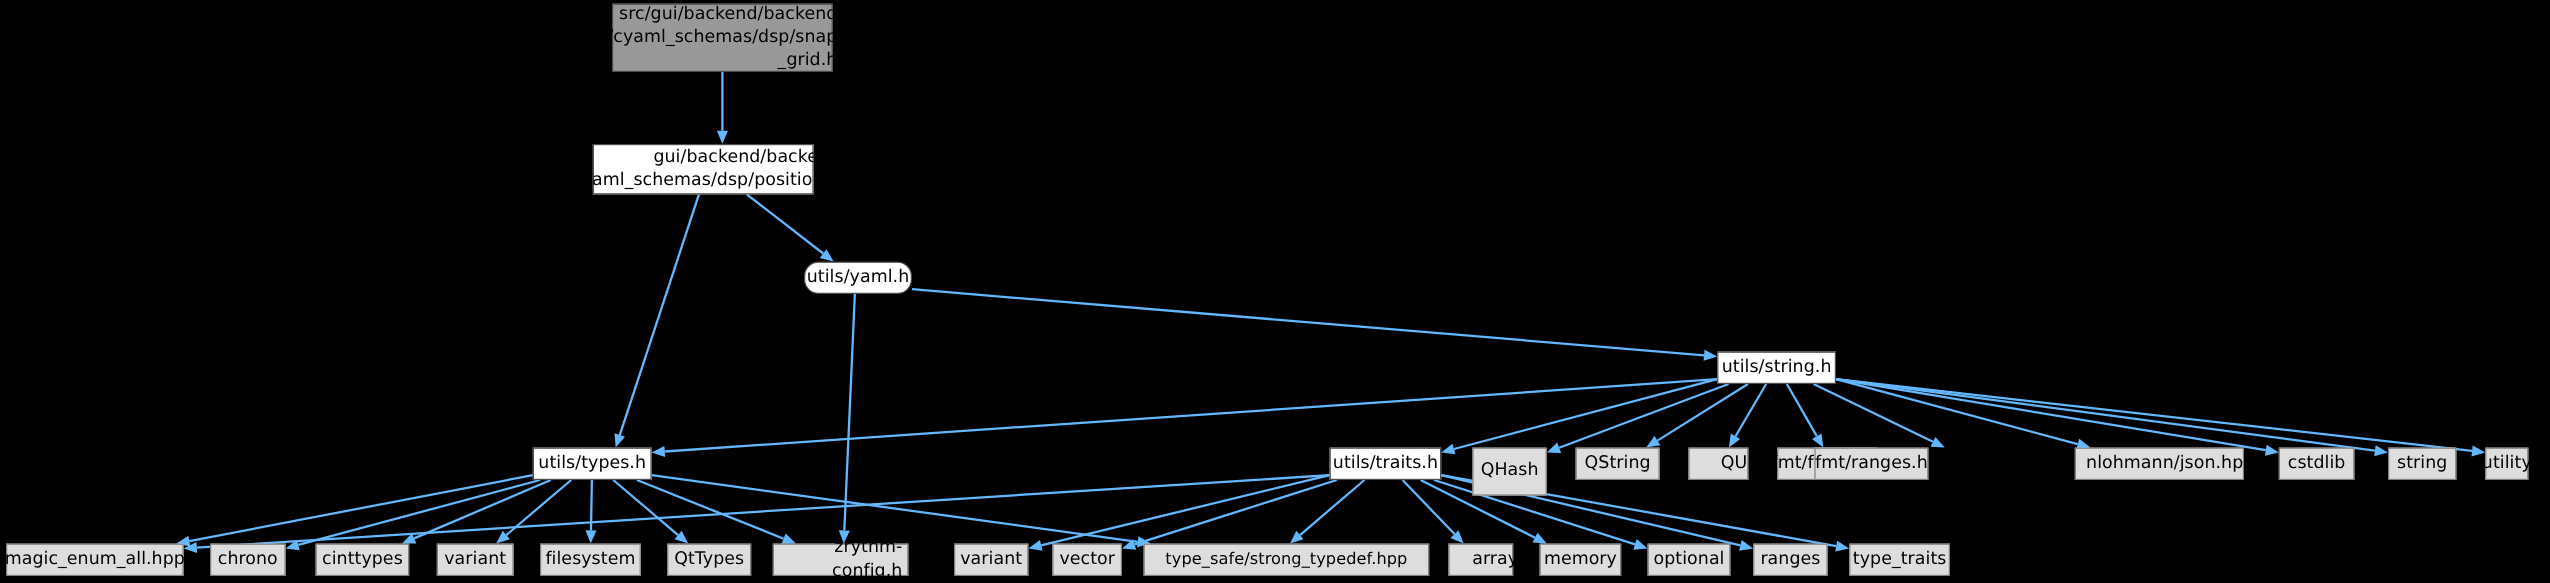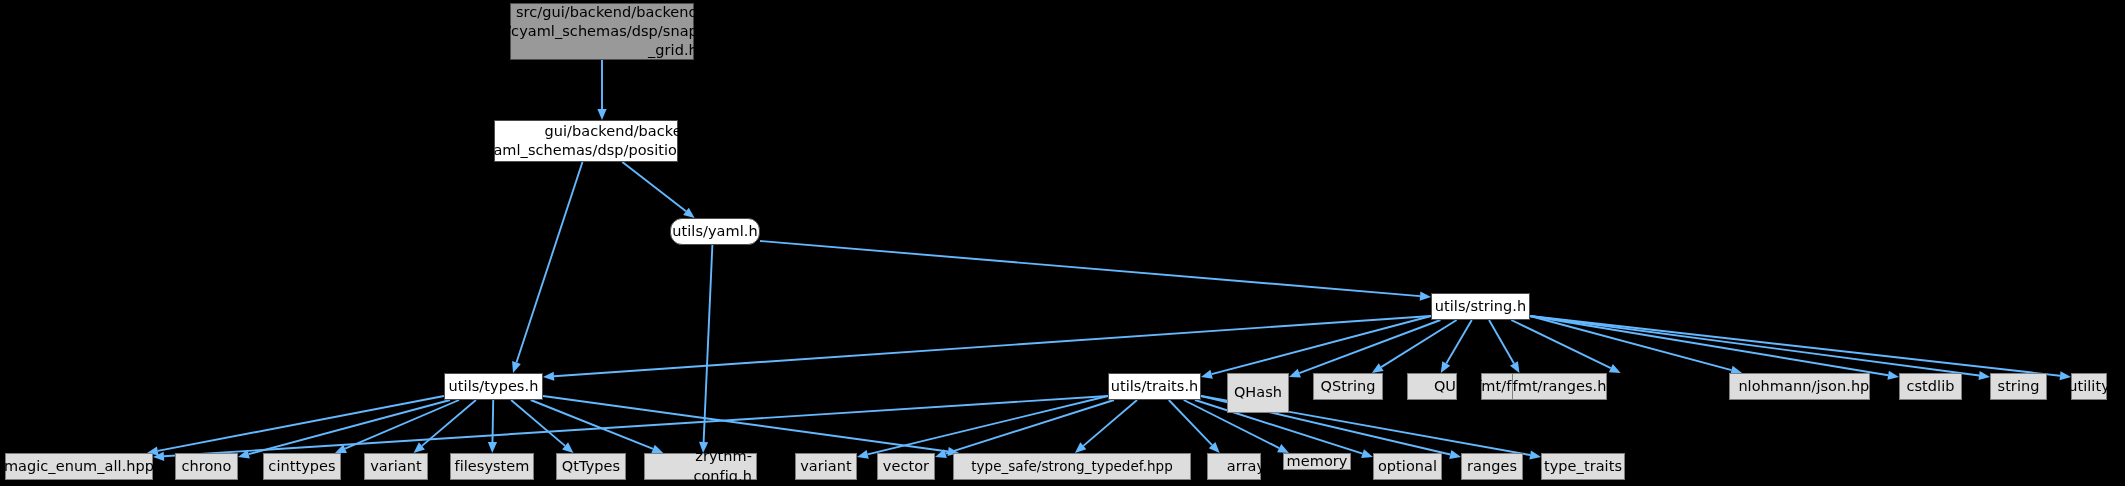--- a/index.html
+++ b/index.html
@@ -146,18 +146,18 @@
       <div class="node plain" style="left: 175px; top: 453px; width: 63px; height: 27px;">chrono</div>
       <div class="node plain" style="left: 263px; top: 453px; width: 78px; height: 27px;">cinttypes</div>
       <div class="node plain" style="left: 364px; top: 453px; width: 64px; height: 27px;">variant</div>
       <div class="node plain" style="left: 450px; top: 453px; width: 84px; height: 27px;">filesystem</div>
       <div class="node plain" style="left: 556px; top: 453px; width: 70px; height: 27px;">QtTypes</div>
       <div class="node plain" style="left: 644px; top: 453px; width: 113px; height: 27px;">zrythm-config.h</div>
       <div class="node plain" style="left: 795px; top: 453px; width: 62px; height: 27px;">variant</div>
       <div class="node plain" style="left: 877px; top: 453px; width: 58px; height: 27px;">vector</div>
       <div class="node plain" style="left: 953px; top: 453px; width: 238px; height: 27px; font-size: 13.5px;">type_safe/strong_typedef.hpp</div>
       <div class="node plain" style="left: 1207px; top: 453px; width: 54px; height: 27px; padding-left: 28px;">array</div>
-      <div class="node plain" style="left: 1283px; top: 453px; width: 68px; height: 17px;">memory</div>
+      <div class="node plain" style="left: 1283px; top: 453px; width: 68px; height: 27px;">memory</div>
       <div class="node plain" style="left: 1373px; top: 453px; width: 69px; height: 27px;">optional</div>
       <div class="node plain" style="left: 1461px; top: 453px; width: 62px; height: 27px;">ranges</div>
       <div class="node plain" style="left: 1541px; top: 453px; width: 84px; height: 27px;">type_traits</div>
     </div>
 </div>
 
 </body></html>

